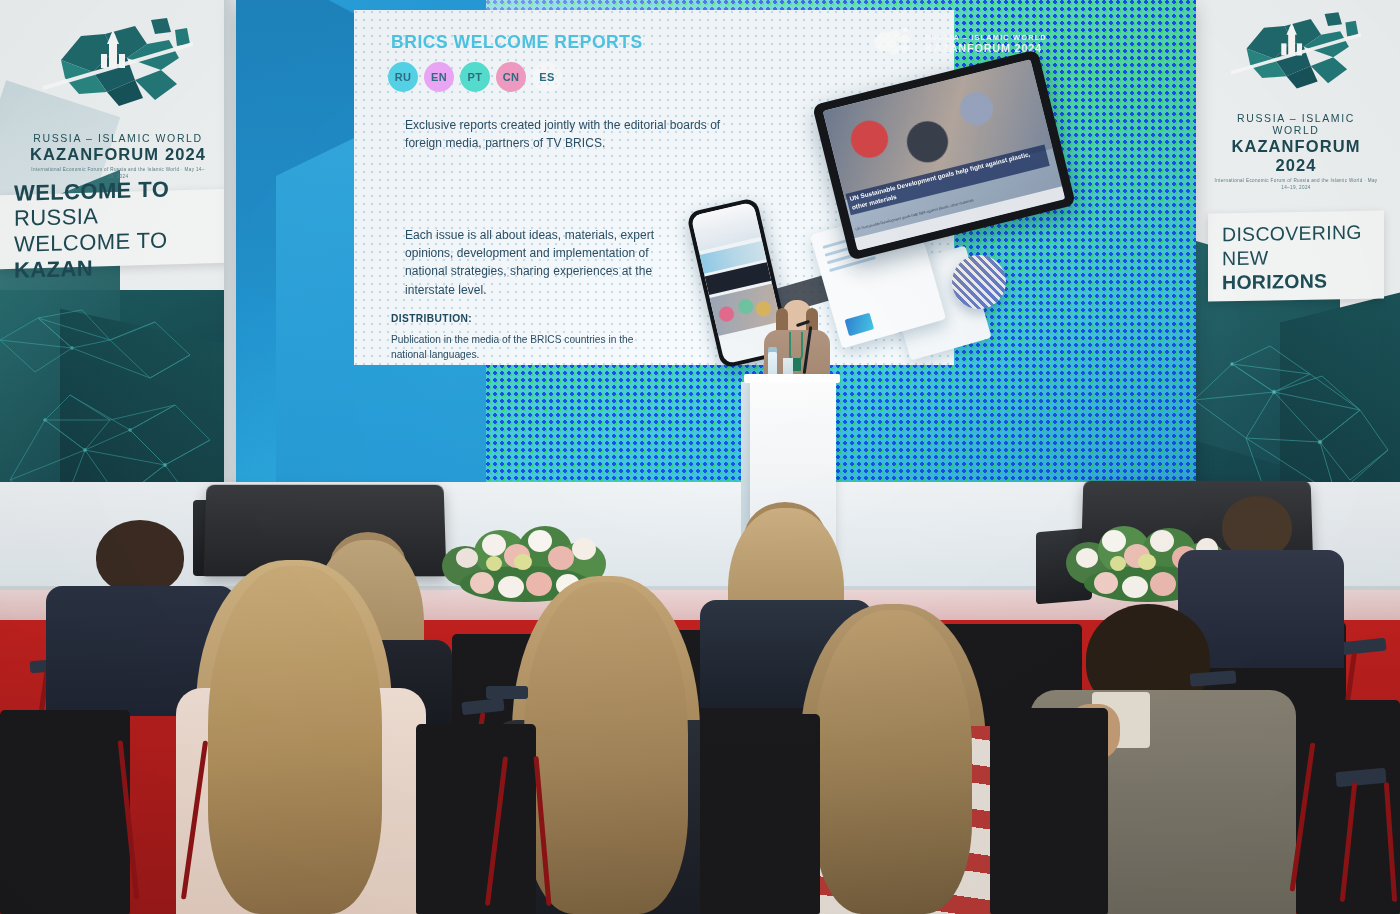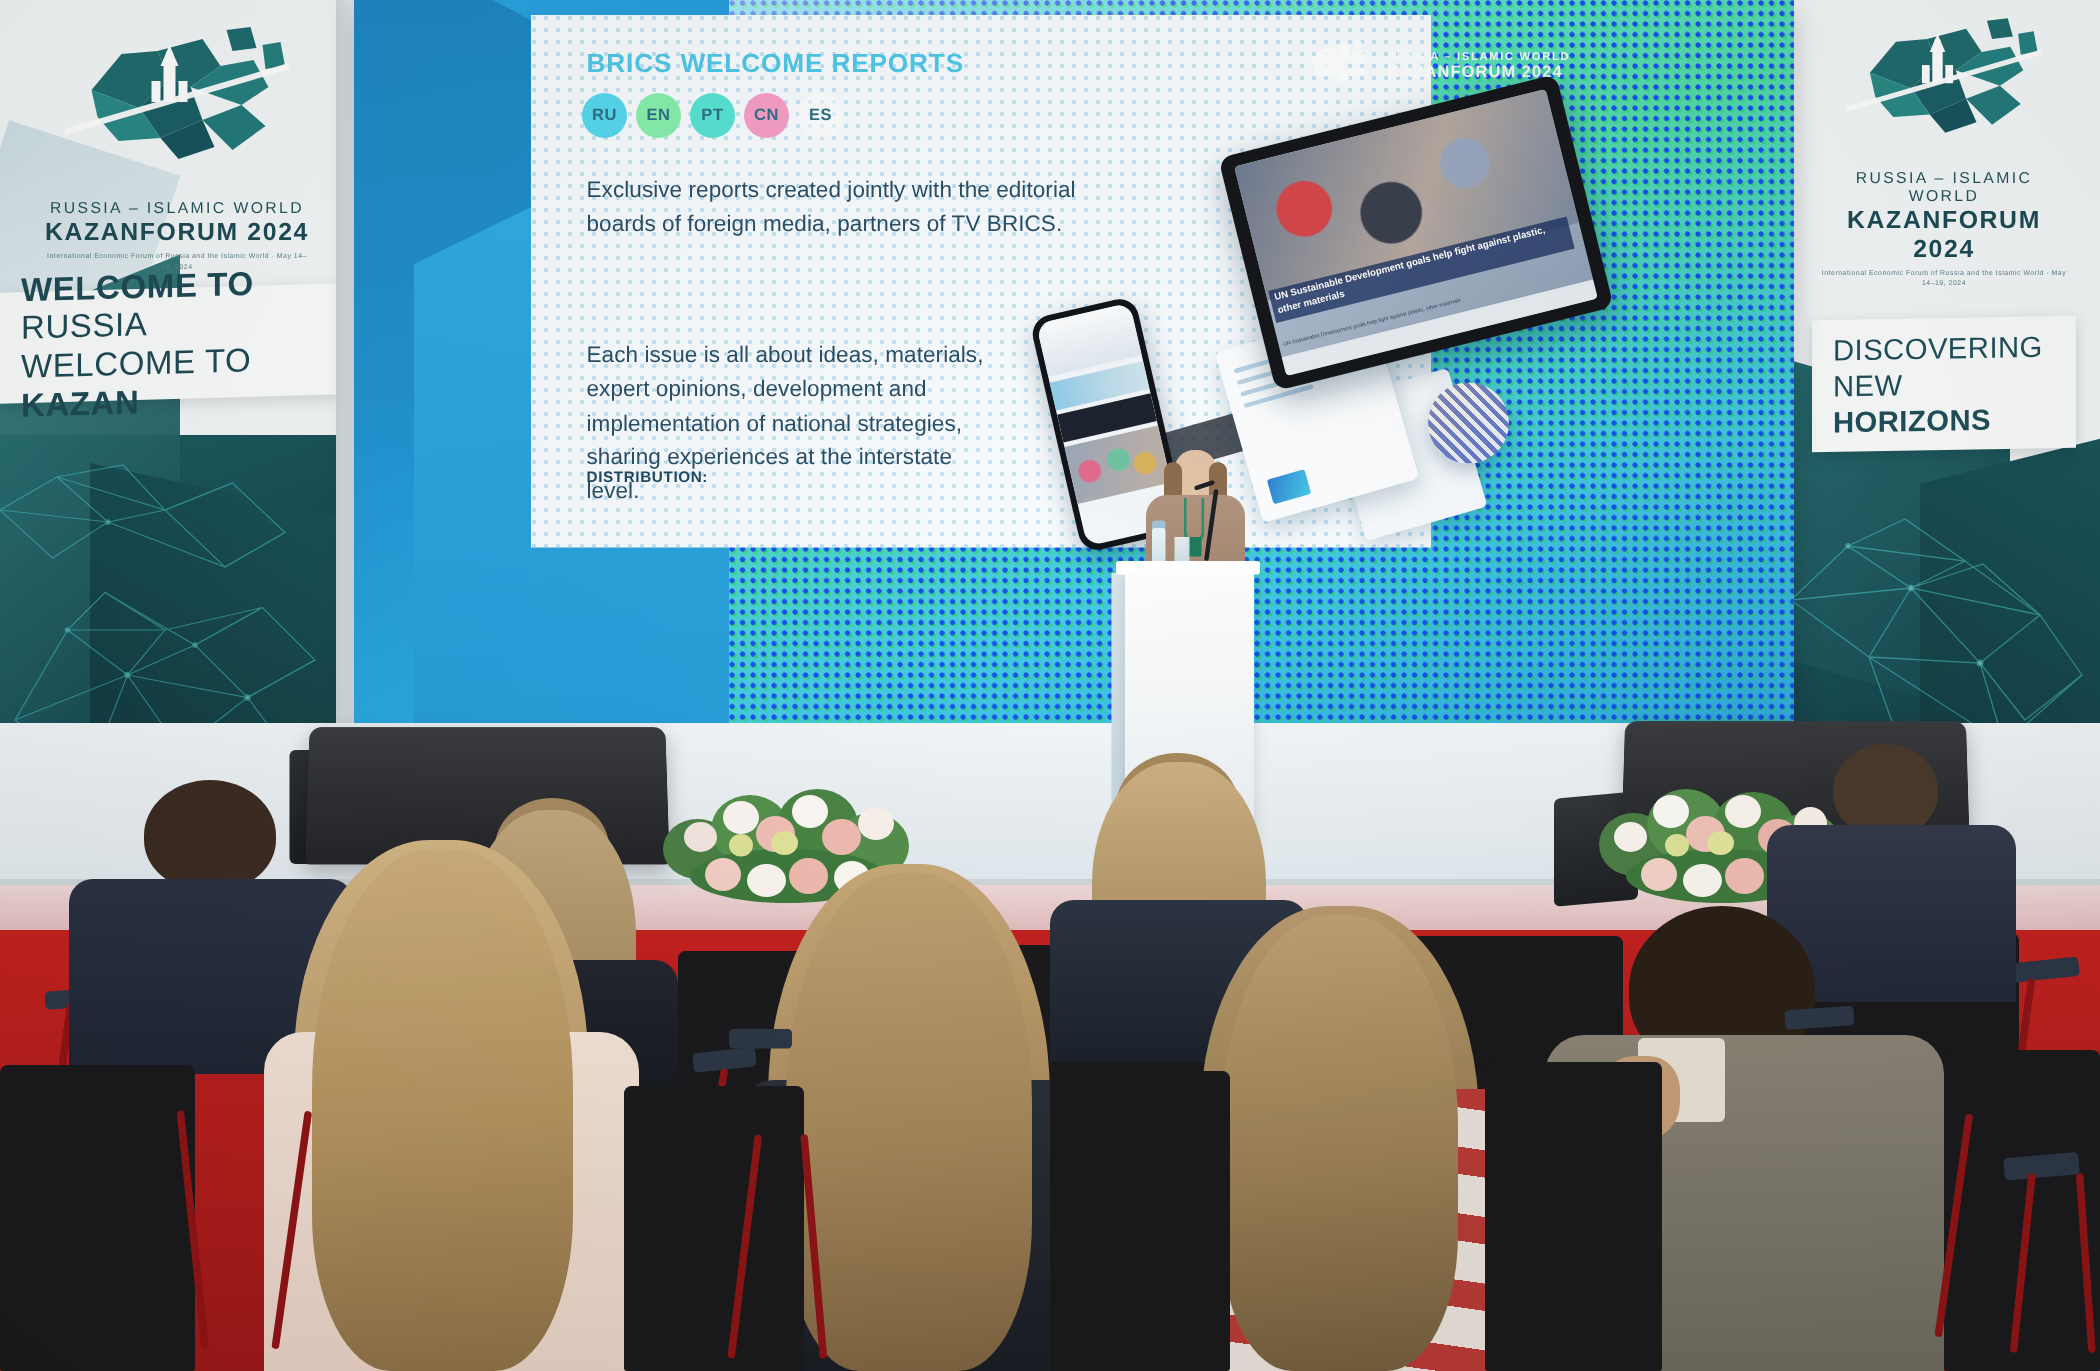--- a/index.html
+++ b/index.html
@@ -97,21 +97,21 @@
     box-shadow:0 0 0 0 rgba(0,0,0,0); }
 
   .slide-title { position:absolute; left:155px; top:32px; font-size:17.5px;
     font-weight:700; color:#4ec8e8; letter-spacing:.55px; }
 
   .badges { position:absolute; left:152px; top:62px; display:flex; gap:6px; }
   .badge { width:30px; height:30px; border-radius:50%; display:flex; align-items:center;
     justify-content:center; font-size:11px; font-weight:700; color:#2f6f86;
     letter-spacing:.4px; }
 
-  .slide-para { position:absolute; left:155px; font-size:15px; color:#2b4f66;
+  .slide-para { position:absolute; left:169px; font-size:12px; color:#2b4f66;
     line-height:1.52; letter-spacing:.05px; }
   .p1 { top:116px; }
   .p2 { top:158px; }
   .p3 { top:226px; }
   .dist-h { position:absolute; left:155px; top:313px; font-size:10.2px; font-weight:700;
     color:#1f4a60; letter-spacing:.4px; }
   .dist-b { position:absolute; left:155px; top:332px; font-size:10.2px; color:#2b4f66;
     line-height:1.5; }
 
   
@@ -412,29 +412,30 @@
     </div>
     <div class="led-halftone"></div>
     <div class="led-halftone-shade"></div>
 
     <div class="slide-white"></div>
 
     <div class="slide-title">BRICS WELCOME REPORTS</div>
 
     <div class="badges">
       <div class="badge" style="background:#57d8ee">RU</div>
-      <div class="badge" style="background:#86efac">EN</div>
+      <div class="badge" style="background:#f0abfc">EN</div>
       <div class="badge" style="background:#57e2d2">PT</div>
       <div class="badge" style="background:#f59ec6">CN</div>
       <div class="badge" style="background:rgba(255,255,255,.55)">ES</div>
     </div>
 
     <div class="slide-para p1" style="width:330px">Exclusive reports created jointly with the editorial boards of foreign media, partners of TV BRICS.</div>
     <div class="slide-para p3" style="width:280px">Each issue is all about ideas, materials, expert opinions, development and implementation of national strategies, sharing experiences at the interstate level.</div>
     <div class="dist-h">DISTRIBUTION:</div>
+    <div class="dist-b" style="width:260px">Publication in the media of the BRICS countries in the national languages.</div>
 
     <div class="led-logo">
       <svg class="led-logo-map" viewBox="0 0 150 108">
         <g fill="#ffffff" opacity=".95">
           <polygon points="18,46 38,22 62,20 70,38 50,58"></polygon>
           <polygon points="62,20 92,12 104,30 84,44 70,38"></polygon>
           <polygon points="104,30 126,26 136,44 118,56 84,44"></polygon>
           <polygon points="50,58 70,38 84,44 92,66 64,78"></polygon>
           <polygon points="92,66 118,56 134,70 112,86"></polygon>
           <polygon points="18,46 50,58 64,78 36,80 22,64"></polygon>

